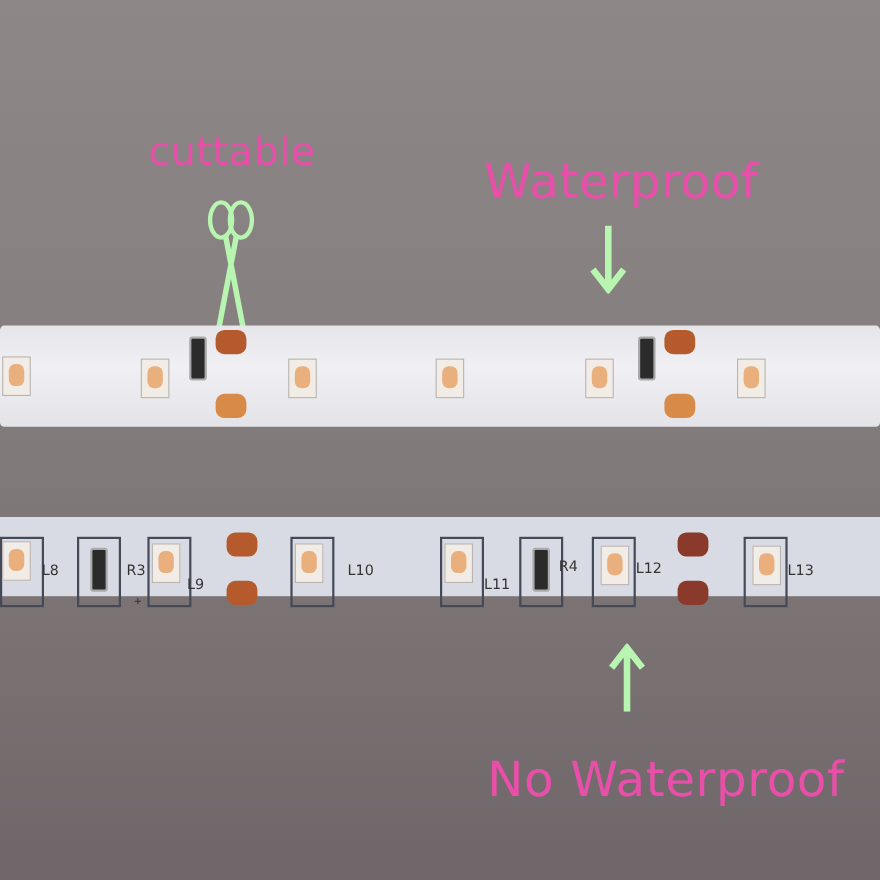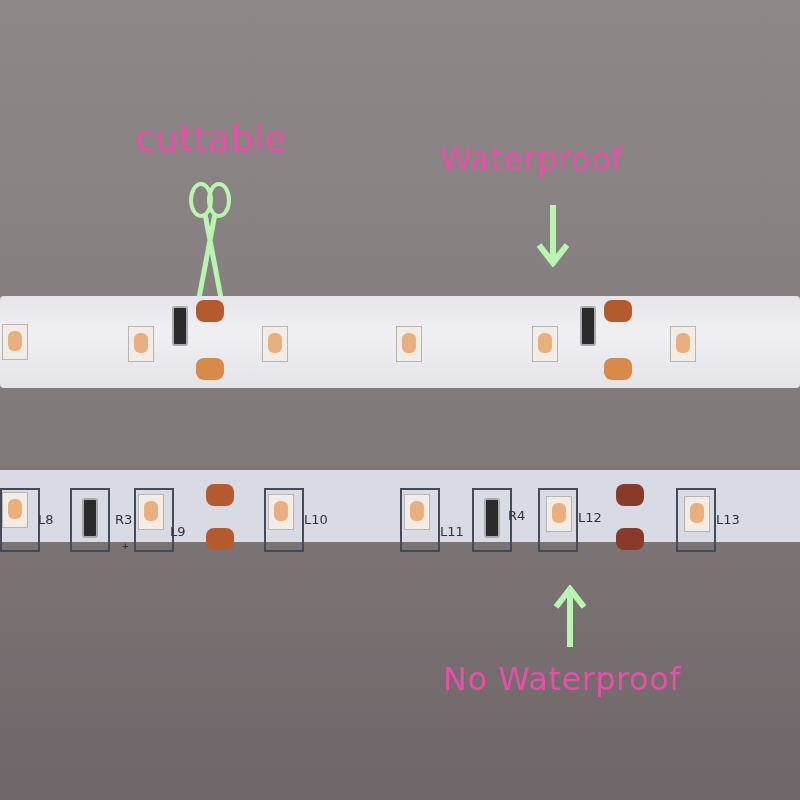--- a/index.html
+++ b/index.html
@@ -1,36 +1,36 @@
 <!DOCTYPE html>
 <html><head>
 <meta charset="utf-8">
 <style>
   html,body{margin:0;padding:0;}
   body{width:800px;height:800px;overflow:hidden;position:relative;
     background:linear-gradient(180deg,#8d8788 0%,#857f80 40%,#7a7273 70%,#6e6668 100%);
     font-family:"DejaVu Sans",sans-serif;}
-  .label{position:absolute;color:#e84fa8;font-size:32px;white-space:nowrap;letter-spacing:0.5px;}
+  .label{position:absolute;color:#e84fa8;font-size:44px;white-space:nowrap;letter-spacing:0.5px;}
   .strip1{position:absolute;left:0;top:296px;width:800px;height:92px;
     background:linear-gradient(180deg,#e6e6ea 0%,#f0f0f4 40%,#e4e4e8 100%);border-radius:4px;}
   .strip2{position:absolute;left:0;top:470px;width:800px;height:72px;background:#d8dbe3;}
   .led{position:absolute;width:24px;height:34px;background:#f1ece6;border:1px solid #b8b4b2;}
   .led::after{content:"";position:absolute;left:5px;top:6px;width:14px;height:20px;border-radius:6px;background:#e9b07e;}
   .res{position:absolute;width:12px;height:36px;background:#2b2b2b;border:2px solid #aaa;border-radius:3px;}
   .pad{position:absolute;width:28px;height:22px;background:#b55a2c;border-radius:8px;}
   .frame{position:absolute;width:36px;height:60px;border:2px solid #444a58;border-top-width:2px;}
   .sil{position:absolute;font-size:11px;color:#333;font-family:"DejaVu Sans Mono",monospace;}
   .sil-lbl{position:absolute;font-size:13px;color:#333;font-family:"DejaVu Sans",sans-serif;}
 </style>
 </head>
 <body>
 
 <div class="label" style="left:135px;top:118px;font-size:36px;">cuttable</div>
 <div class="label" style="left:440px;top:140px;">Waterproof</div>
-<div class="label" style="left:443px;top:660px;text-align:right;">No Waterproof</div>
+<div class="label" style="left:443px;top:684px;text-align:right;">No Waterproof</div>
 
 <svg style="position:absolute;left:185px;top:178px" width="50" height="120" viewBox="0 0 50 120">
   <ellipse cx="16" cy="22" rx="10" ry="16" fill="none" stroke="#b8f5b0" stroke-width="4"></ellipse>
   <ellipse cx="34" cy="22" rx="10" ry="16" fill="none" stroke="#b8f5b0" stroke-width="4"></ellipse>
   <path d="M20 36 L36 120 M30 36 L14 120" stroke="#b8f5b0" stroke-width="5"></path>
 </svg>
 
 <svg style="position:absolute;left:535px;top:205px" width="36" height="62" viewBox="0 0 36 62">
   <path d="M18 0 V56 M4 40 L18 58 L32 40" fill="none" stroke="#b8f5b0" stroke-width="6"></path>
 </svg>
@@ -61,21 +61,21 @@
   <div class="res" style="left:82px;top:28px"></div>
   <span class="sil-lbl" style="left:115px;top:42px">R3</span>
   <span class="sil" style="left:122px;top:70px">+</span>
   <div class="frame" style="left:134px;top:18px"></div>
   <div class="led" style="left:138px;top:24px"></div>
   <span class="sil-lbl" style="left:170px;top:54px">L9</span>
   <div class="pad" style="left:206px;top:14px"></div>
   <div class="pad" style="left:206px;top:58px"></div>
   <div class="frame" style="left:264px;top:18px"></div>
   <div class="led" style="left:268px;top:24px"></div>
-  <span class="sil-lbl" style="left:304px;top:42px">L10</span>
+  <span class="sil-lbl" style="left:316px;top:42px">L10</span>
   <div class="frame" style="left:400px;top:18px"></div>
   <div class="led" style="left:404px;top:24px"></div>
   <span class="sil-lbl" style="left:440px;top:54px">L11</span>
   <div class="frame" style="left:472px;top:18px"></div>
   <div class="res" style="left:484px;top:28px"></div>
   <span class="sil-lbl" style="left:508px;top:38px">R4</span>
   <div class="frame" style="left:538px;top:18px"></div>
   <div class="led" style="left:546px;top:26px"></div>
   <span class="sil-lbl" style="left:578px;top:40px">L12</span>
   <div class="pad" style="left:616px;top:14px;background:#8a3a2a"></div>

